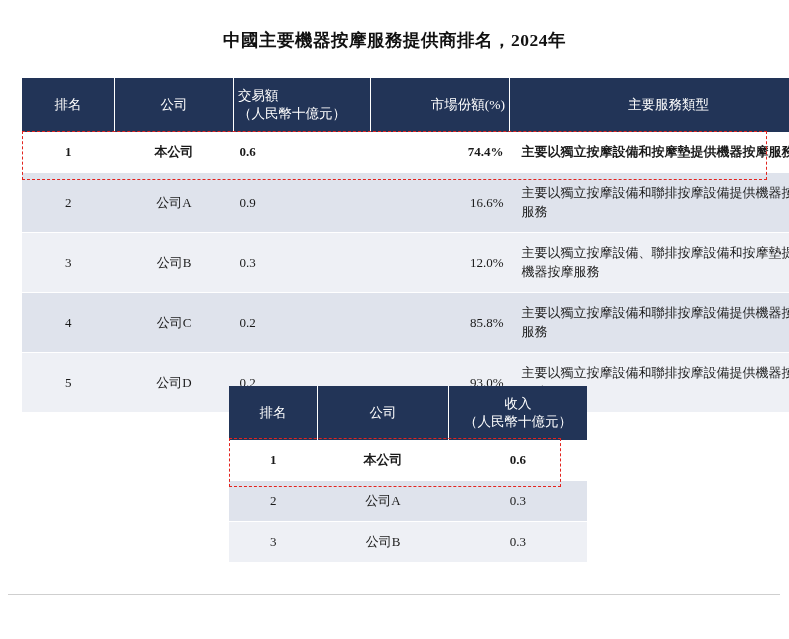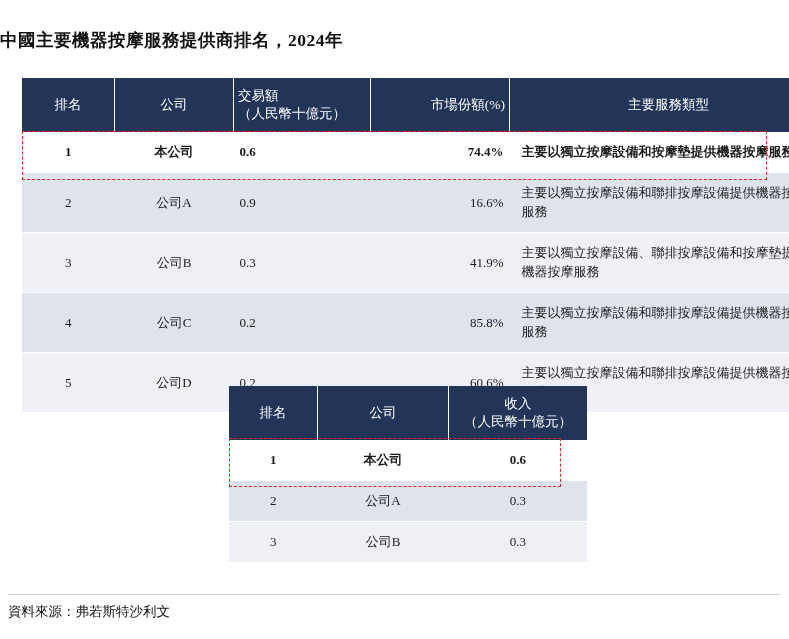--- a/index.html
+++ b/index.html
@@ -18,20 +18,21 @@
   .page {
     position: relative;
     width: 789px;
     height: 639px;
   }
   .doc-title {
     position: absolute;
     top: 28px;
     left: 0;
     width: 789px;
+    text-align: center;
     font-size: 17.5px;
     font-weight: bold;
     letter-spacing: 0.5px;
     color: #111111;
   }
 
   
   .table1 {
     position: absolute;
     top: 78px;
@@ -179,35 +180,35 @@
         <td class="t1-c0">2</td>
         <td class="t1-c1">公司A</td>
         <td class="t1-c2">0.9</td>
         <td class="t1-c3">16.6%</td>
         <td class="t1-c4">主要以獨立按摩設備和聯排按摩設備提供機器按摩服務</td>
       </tr>
       <tr class="row-shadeB">
         <td class="t1-c0">3</td>
         <td class="t1-c1">公司B</td>
         <td class="t1-c2">0.3</td>
-        <td class="t1-c3">41.9%</td>
+        <td class="t1-c3">12.0%</td>
         <td class="t1-c4">主要以獨立按摩設備、聯排按摩設備和按摩墊提供機器按摩服務</td>
       </tr>
       <tr class="row-shadeA">
         <td class="t1-c0">4</td>
         <td class="t1-c1">公司C</td>
         <td class="t1-c2">0.2</td>
         <td class="t1-c3">85.8%</td>
         <td class="t1-c4">主要以獨立按摩設備和聯排按摩設備提供機器按摩服務</td>
       </tr>
       <tr class="row-shadeB">
         <td class="t1-c0">5</td>
         <td class="t1-c1">公司D</td>
         <td class="t1-c2">0.2</td>
-        <td class="t1-c3">60.6%</td>
+        <td class="t1-c3">93.0%</td>
         <td class="t1-c4">主要以獨立按摩設備和聯排按摩設備提供機器按摩服務</td>
       </tr>
     </tbody>
   </table>
 
   <div class="hl-box" id="hl1"></div>
 
   <table class="table2">
     <thead>
       <tr>
@@ -238,15 +239,14 @@
         <td class="t2-c0">3</td>
         <td class="t2-c1">公司B</td>
         <td class="t2-c2">0.3</td>
       </tr>
     </tbody>
   </table>
 
   <div class="hl-box" id="hl2"></div>
 
   <div class="source-rule"></div>
-  <div class="source-note">資料來源：弗若斯特沙利文</div>
 
 </div>
 
 </body></html>

